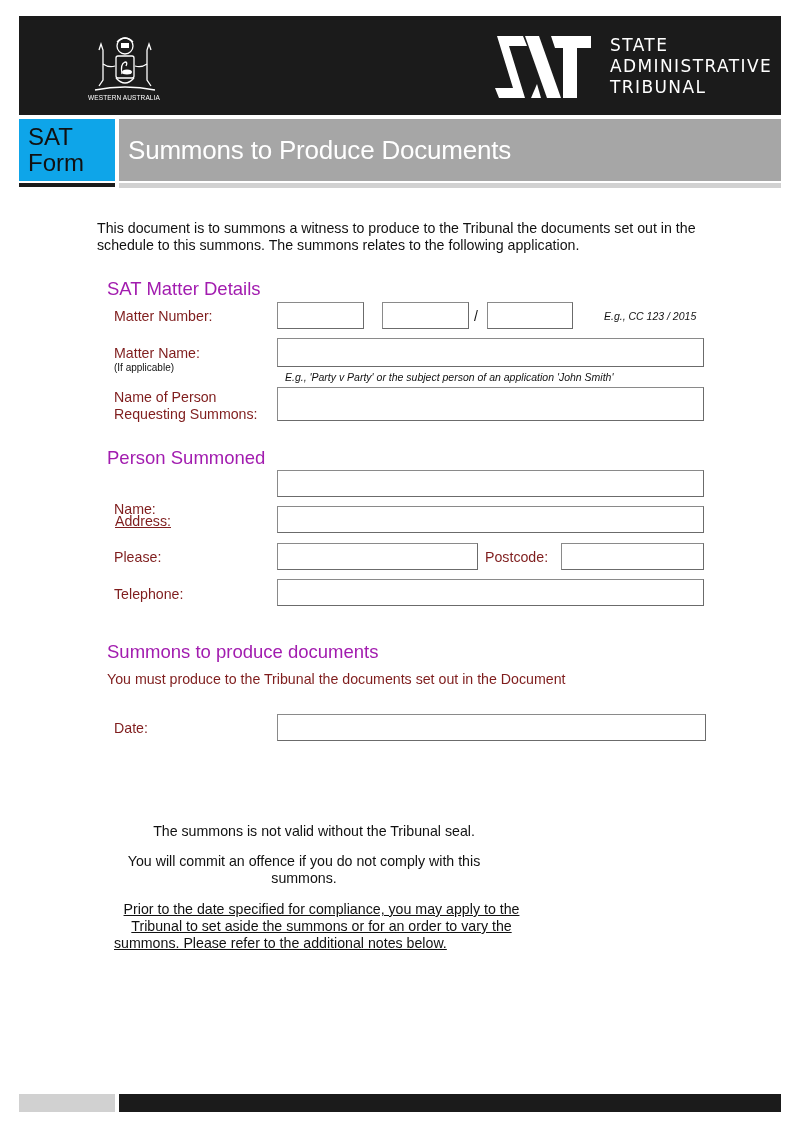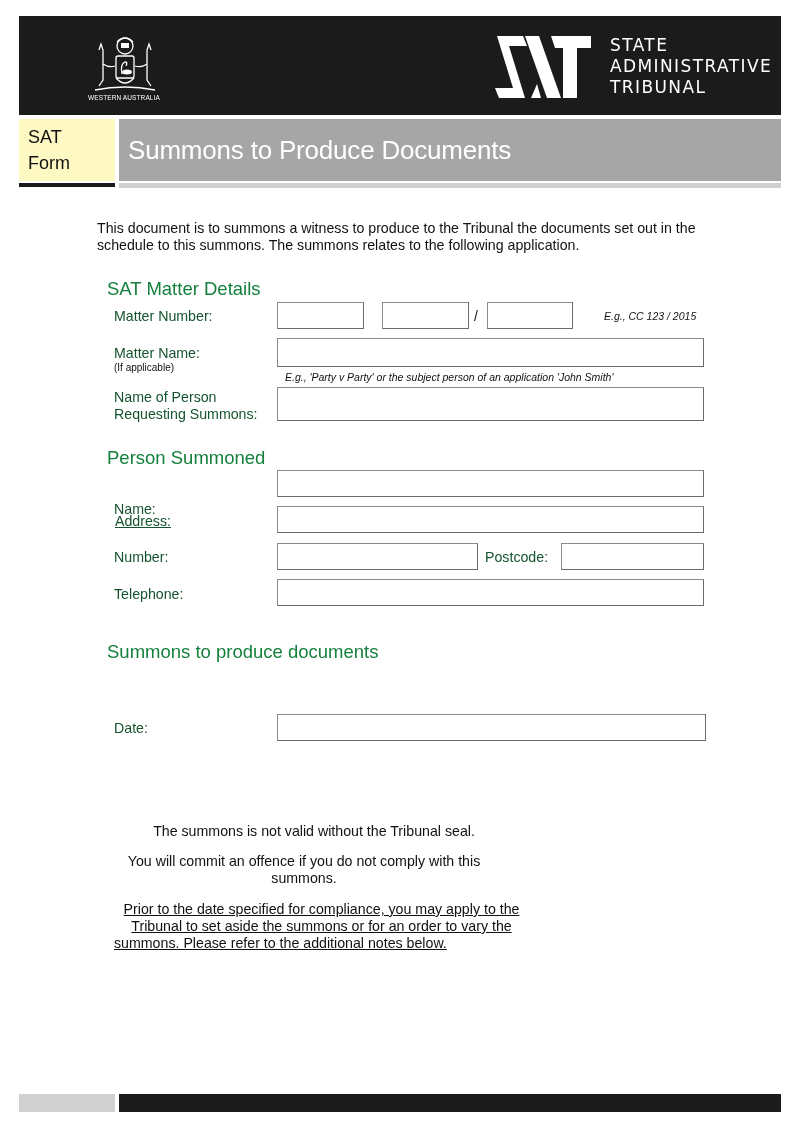--- a/index.html
+++ b/index.html
@@ -6,31 +6,31 @@
     html, body { width: 800px; height: 1130px; background: #ffffff; overflow: hidden; }
     body { position: relative; font-family: "Liberation Sans", sans-serif; color: #111; }
 
     .header-bar { position: absolute; left: 19px; top: 16px; width: 762px; height: 99px; background: #1b1b1b; }
     .crest { position: absolute; left: 68px; top: 18px; width: 76px; height: 70px; }
     .crest-label { position: absolute; left: 67px; top: 78px; width: 76px; font-size: 6.5px; color: #fff; letter-spacing: 0.1px; text-align: center; font-family: "Liberation Sans", sans-serif; }
     .sat-logo { position: absolute; left: 476px; top: 20px; width: 96px; height: 62px; }
     .sat-text { position: absolute; left: 579px; top: 19px; color: #fff; font-family: "DejaVu Sans", sans-serif; font-size: 17px; line-height: 21px; letter-spacing: 1.4px; font-weight: normal; }
     .sat-text div { white-space: nowrap; margin-left: 12px; }
 
-    .form-tag { position: absolute; left: 19px; top: 119px; width: 96px; height: 62px; background: #fef9c3; padding: 5px 4px 0 9px; font-size: 18px; line-height: 26px; color: #111; }
+    .form-tag { position: absolute; left: 19px; top: 119px; width: 96px; height: 62px; background: #0ea5e9; padding: 5px 4px 0 9px; font-size: 24px; line-height: 26px; color: #111; }
     .form-tag div { white-space: nowrap; }
     .title-bar { position: absolute; left: 119px; top: 119px; width: 662px; height: 62px; background: #a6a6a6; }
     .title-text { position: absolute; left: 9px; top: 16px; font-size: 26px; color: #fff; white-space: nowrap; letter-spacing: -0.2px; }
     .underline-dark { position: absolute; left: 19px; top: 183px; width: 96px; height: 4px; background: #1b1b1b; }
     .underline-light { position: absolute; left: 119px; top: 183px; width: 662px; height: 5px; background: #d1d1d1; }
 
     .intro { position: absolute; left: 97px; top: 220px; width: 610px; font-size: 14.2px; line-height: 17px; color: #111; }
 
-    .section-h { position: absolute; font-size: 18.5px; color: #15803d; white-space: nowrap; }
-    .lbl { position: absolute; font-size: 14.2px; color: #14532d; white-space: nowrap; line-height: 17px; }
+    .section-h { position: absolute; font-size: 18.5px; color: #a21caf; white-space: nowrap; }
+    .lbl { position: absolute; font-size: 14.2px; color: #7f1d1d; white-space: nowrap; line-height: 17px; }
     .lbl-small { position: absolute; font-size: 10px; color: #111; white-space: nowrap; text-align: right; }
     .hint { position: absolute; font-size: 10.5px; font-style: italic; color: #111; white-space: nowrap; }
 
     .field { position: absolute; border: 1px solid #6b6b6b; border-top-color: #8a8a8a; border-left-color: #8a8a8a; background: #fff; }
     .slash { position: absolute; font-size: 14px; color: #111; }
 
     .notes p { position: absolute; left: 114px; font-size: 14.2px; line-height: 17px; color: #111; text-align: center; }
     .justify { text-align: justify; text-align-last: left; }
 
     .footer-light { position: absolute; left: 19px; top: 1094px; width: 96px; height: 18px; background: #d1d1d1; }
@@ -108,30 +108,31 @@
 <div class="field" style="left:277px; top:387px; width:427px; height:34px;"><span></span></div>
 
 <div class="section-h" style="left:107px; top:447px;">Person Summoned</div>
 
 <div class="lbl" style="left:114px; top:477px;margin-top:24px;">Name:</div>
 <div class="field" style="left:277px; top:470px; width:427px; height:27px;"><span></span></div>
 
 <div class="lbl" style="left:115px; top:513px;text-decoration:underline;">Address:</div>
 <div class="field" style="left:277px; top:506px; width:427px; height:27px;"><span></span></div>
 
-<div class="lbl" style="left:114px; top:549px;">Number:</div>
+<div class="lbl" style="left:114px; top:549px;">Please:</div>
 <div class="field" style="left:277px; top:543px; width:201px; height:27px;"><span></span></div>
 <div class="lbl" style="left:485px; top:549px;">Postcode:</div>
 <div class="field" style="left:561px; top:543px; width:143px; height:27px;"><span></span></div>
 
 <div class="lbl" style="left:114px; top:586px;">Telephone:</div>
 <div class="field" style="left:277px; top:579px; width:427px; height:27px;"><span></span></div>
 
 <div class="section-h" style="left:107px; top:641px;">Summons to produce documents</div>
 <div class="lbl" style="left:107px; top:671px;">
+  <div>You must produce to the Tribunal the documents set out in the Document</div>
 </div>
 <div class="lbl" style="left:114px; top:720px;">Date:</div>
 <div class="field" style="left:277px; top:714px; width:429px; height:27px;"><span></span></div>
 
 <div class="notes">
   <p style="top:823px; width:400px;">The summons is not valid without the Tribunal seal.</p>
   <p style="top:853px; width:380px;">You will commit an offence if you do not comply with this summons.</p>
   <p class="justify" style="top:901px; width:415px;text-decoration:underline;">Prior to the date specified  for compliance, you may apply to the Tribunal to set aside the summons or for an order to vary the summons. Please refer to the additional notes below.</p>
 </div>
 

